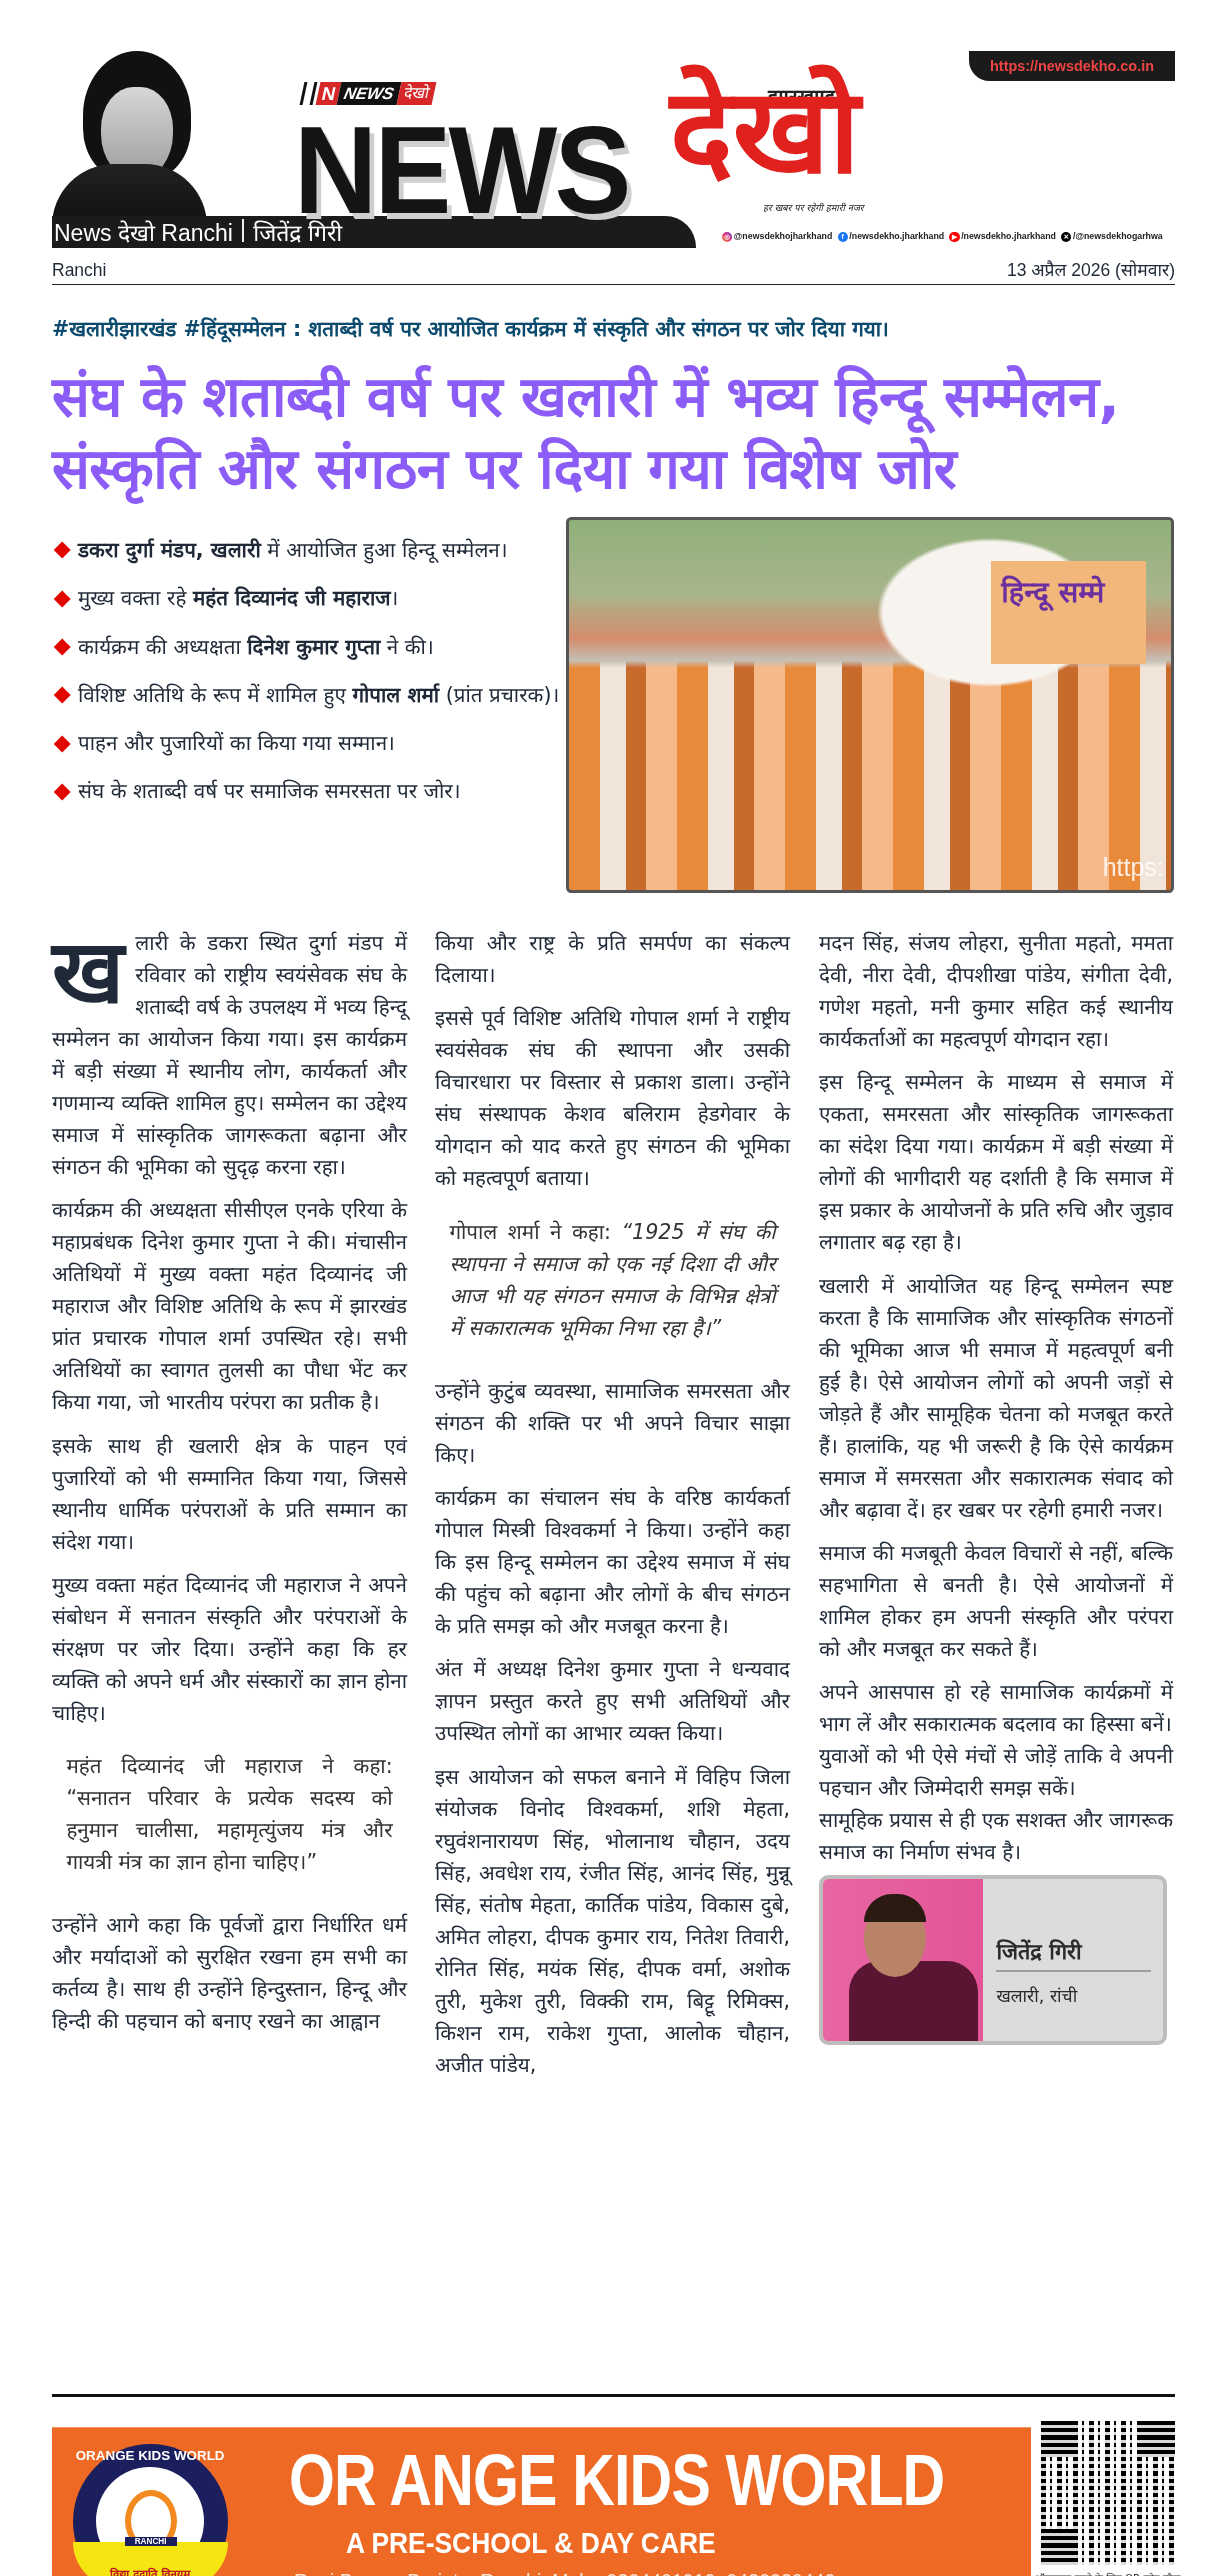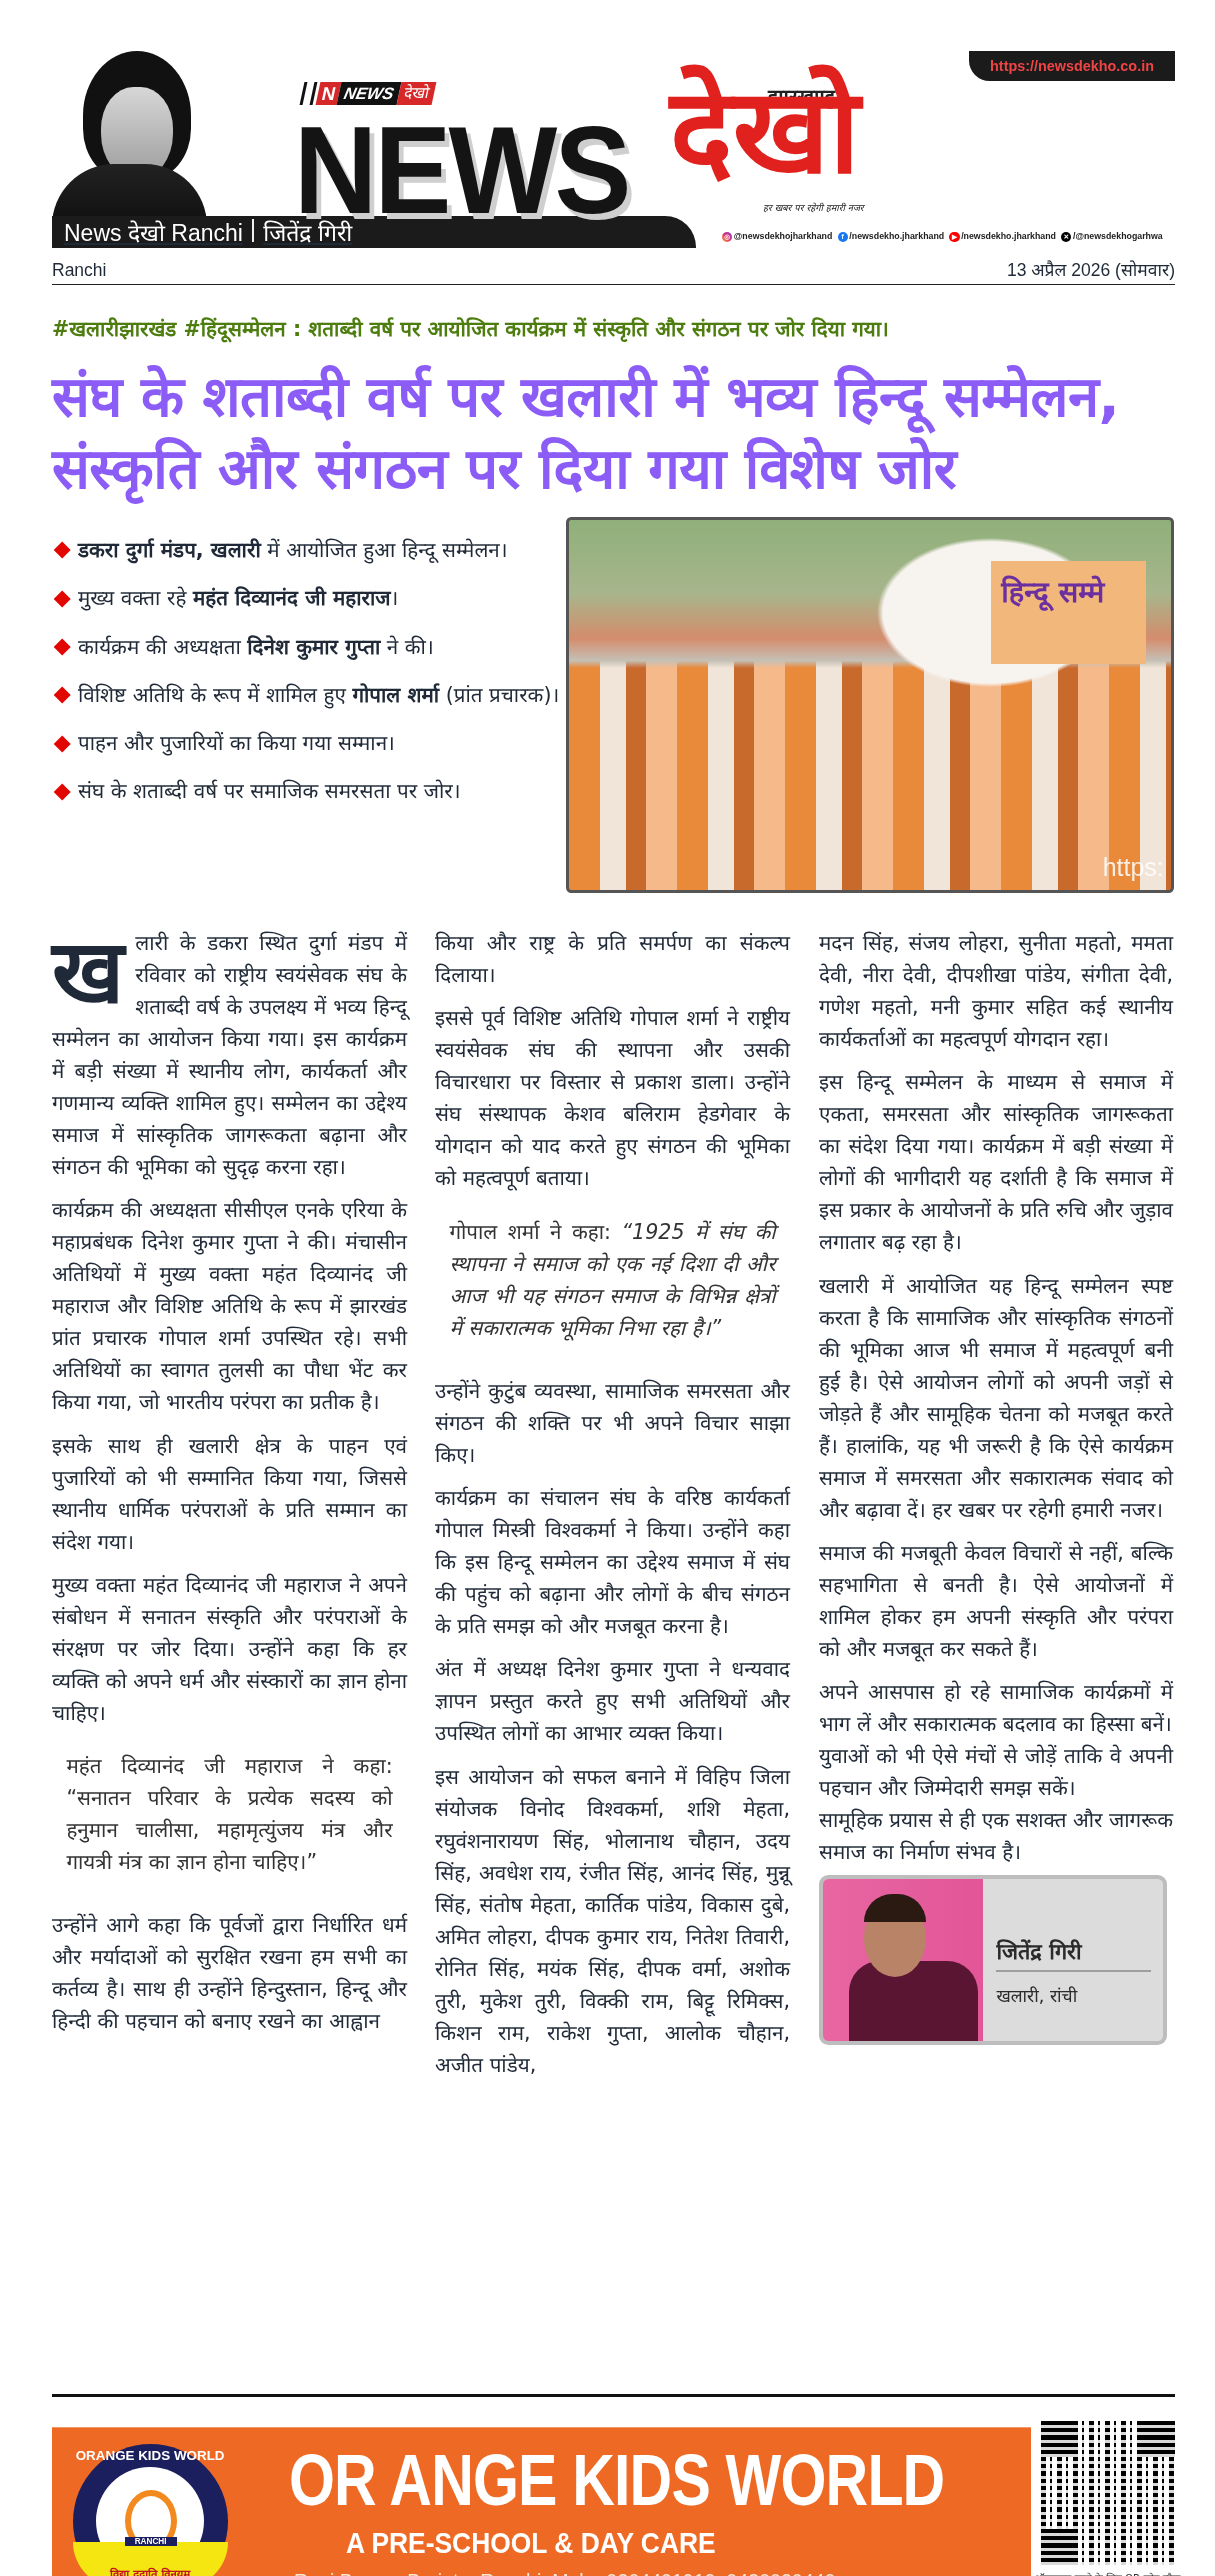--- a/index.html
+++ b/index.html
@@ -5,21 +5,21 @@
   * { box-sizing: border-box; margin: 0; padding: 0; }
   html, body { width: 1216px; height: 2637px; background: #ffffff; overflow: hidden; }
   body { position: relative; font-family: "DejaVu Sans", sans-serif; color: #1f2937; }
 
   
   .masthead { position: absolute; left: 52px; top: 46px; width: 1123px; height: 216px; }
   .portrait { position: absolute; left: 0; top: 0; width: 155px; height: 196px; }
   .portrait .hair { position: absolute; left: 31px; top: 5.2px; width: 108px; height: 129px; background: #111; border-radius: 50% 50% 40% 40%; }
   .portrait .face { position: absolute; left: 49px; top: 41px; width: 72px; height: 93px; background: linear-gradient(#d7d7d7,#9c9c9c); border-radius: 45% 45% 50% 50%; }
   .portrait .body { position: absolute; left: 0; top: 118px; width: 155px; height: 77px; background: linear-gradient(#222,#0b0b0b); border-radius: 62px 62px 0 0; }
-  .byline-bar { position: absolute; left: 0; top: 170px; width: 644px; height: 32px; background: #1b1b1b; border-radius: 0 31px 0 0; display: flex; align-items: flex-start; padding-left: 12px; text-decoration: underline; }
+  .byline-bar { position: absolute; left: 0; top: 170px; width: 644px; height: 32px; background: #1b1b1b; border-radius: 0 31px 0 0; display: flex; align-items: flex-start; padding-left: 2px; }
   .byline-bar span { color: #ffffff; font-family: "Liberation Sans", sans-serif; font-size: 23px; }
   .byline-bar .sep { margin: 0 7.2px; color: #fff; }
 
   .logo-mini { position: absolute; left: 250px; top: 36px; display: flex; align-items: center; transform: skewX(-12deg); }
   .logo-mini .bars { width: 13.4px; height: 23px; border-left: 3.1px solid #111; border-right: 3.1px solid #111; margin-right: 3.1px; }
   .logo-mini .n { width: 20.6px; height: 23px; background: #d62828; color: #fff; font-weight: bold; font-size: 18.5px; text-align: center; line-height: 23px; font-family: "Liberation Sans", sans-serif; }
   .logo-mini .news { height: 23px; background: #111; color: #fff; font-style: italic; font-weight: bold; font-size: 16.5px; padding: 0 5.2px; line-height: 23px; font-family: "Liberation Sans", sans-serif; }
   .logo-mini .dekho { height: 23px; background: #d62828; color: #fff; font-size: 15.5px; padding: 0 5.2px; line-height: 23px; }
 
   .logo-big { position: absolute; left: 242px; top: 62px; font-family: "Liberation Sans", sans-serif; font-weight: bold; font-size: 124px; letter-spacing: -3.1px; color: #141414; line-height: 1; transform: scaleX(0.93); transform-origin: left; text-shadow: 5.2px 6.2px 0 #cfcfcf; }
@@ -30,21 +30,21 @@
   .socials { position: absolute; left: 670px; top: 185px; display: flex; align-items: center; gap: 5.2px; font-family: "Liberation Sans", sans-serif; font-size: 8.8px; font-weight: bold; color: #222; }
   .socials .ic { width: 10.3px; height: 10.3px; border-radius: 50%; display: inline-block; color: #fff; font-size: 6.7px; text-align: center; line-height: 10.3px; margin-right: 1.5px; }
   .ic-ig { background: linear-gradient(45deg,#f9a23c,#e1306c,#7b3fe4); }
   .ic-fb { background: #1877f2; }
   .ic-yt { background: #ff0000; }
   .ic-x { background: #000; }
 
   .dateline { position: absolute; left: 52px; top: 262px; width: 1123px; height: 23px; display: flex; justify-content: space-between; align-items: flex-end; font-family: "Liberation Sans", sans-serif; font-size: 17.5px; color: #1f2937; border-bottom: 1.5px solid #222; padding-bottom: 3.1px; }
 
   
-  .kicker { position: absolute; left: 52px; top: 314px; width: 1133px; font-size: 20.6px; font-weight: bold; color: #4d7c0f; white-space: nowrap; }
+  .kicker { position: absolute; left: 52px; top: 314px; width: 1133px; font-size: 20.6px; font-weight: bold; color: #0c4a6e; white-space: nowrap; }
   .headline { position: absolute; left: 52px; top: 361px; width: 1133px; font-size: 56px; font-weight: bold; color: #8b5cf6; line-height: 1.28; letter-spacing: -0.5px; }
 
   
   .highlights { position: absolute; left: 52px; top: 531px; width: 515px; list-style: none; }
   .highlights li { position: relative; padding-left: 26px; font-size: 20.6px; line-height: 39px; color: #1f2937; margin-bottom: 9.3px; }
   .highlights li .dia { position: absolute; left: 4.1px; top: 13.4px; width: 12.4px; height: 12.4px; background: #e10600; transform: rotate(45deg); }
   .highlights li b { font-weight: bold; }
 
   .photo { position: absolute; left: 566px; top: 517px; width: 608px; height: 376px; border: 3.1px solid #555; border-radius: 5.2px; overflow: hidden;
     background:

